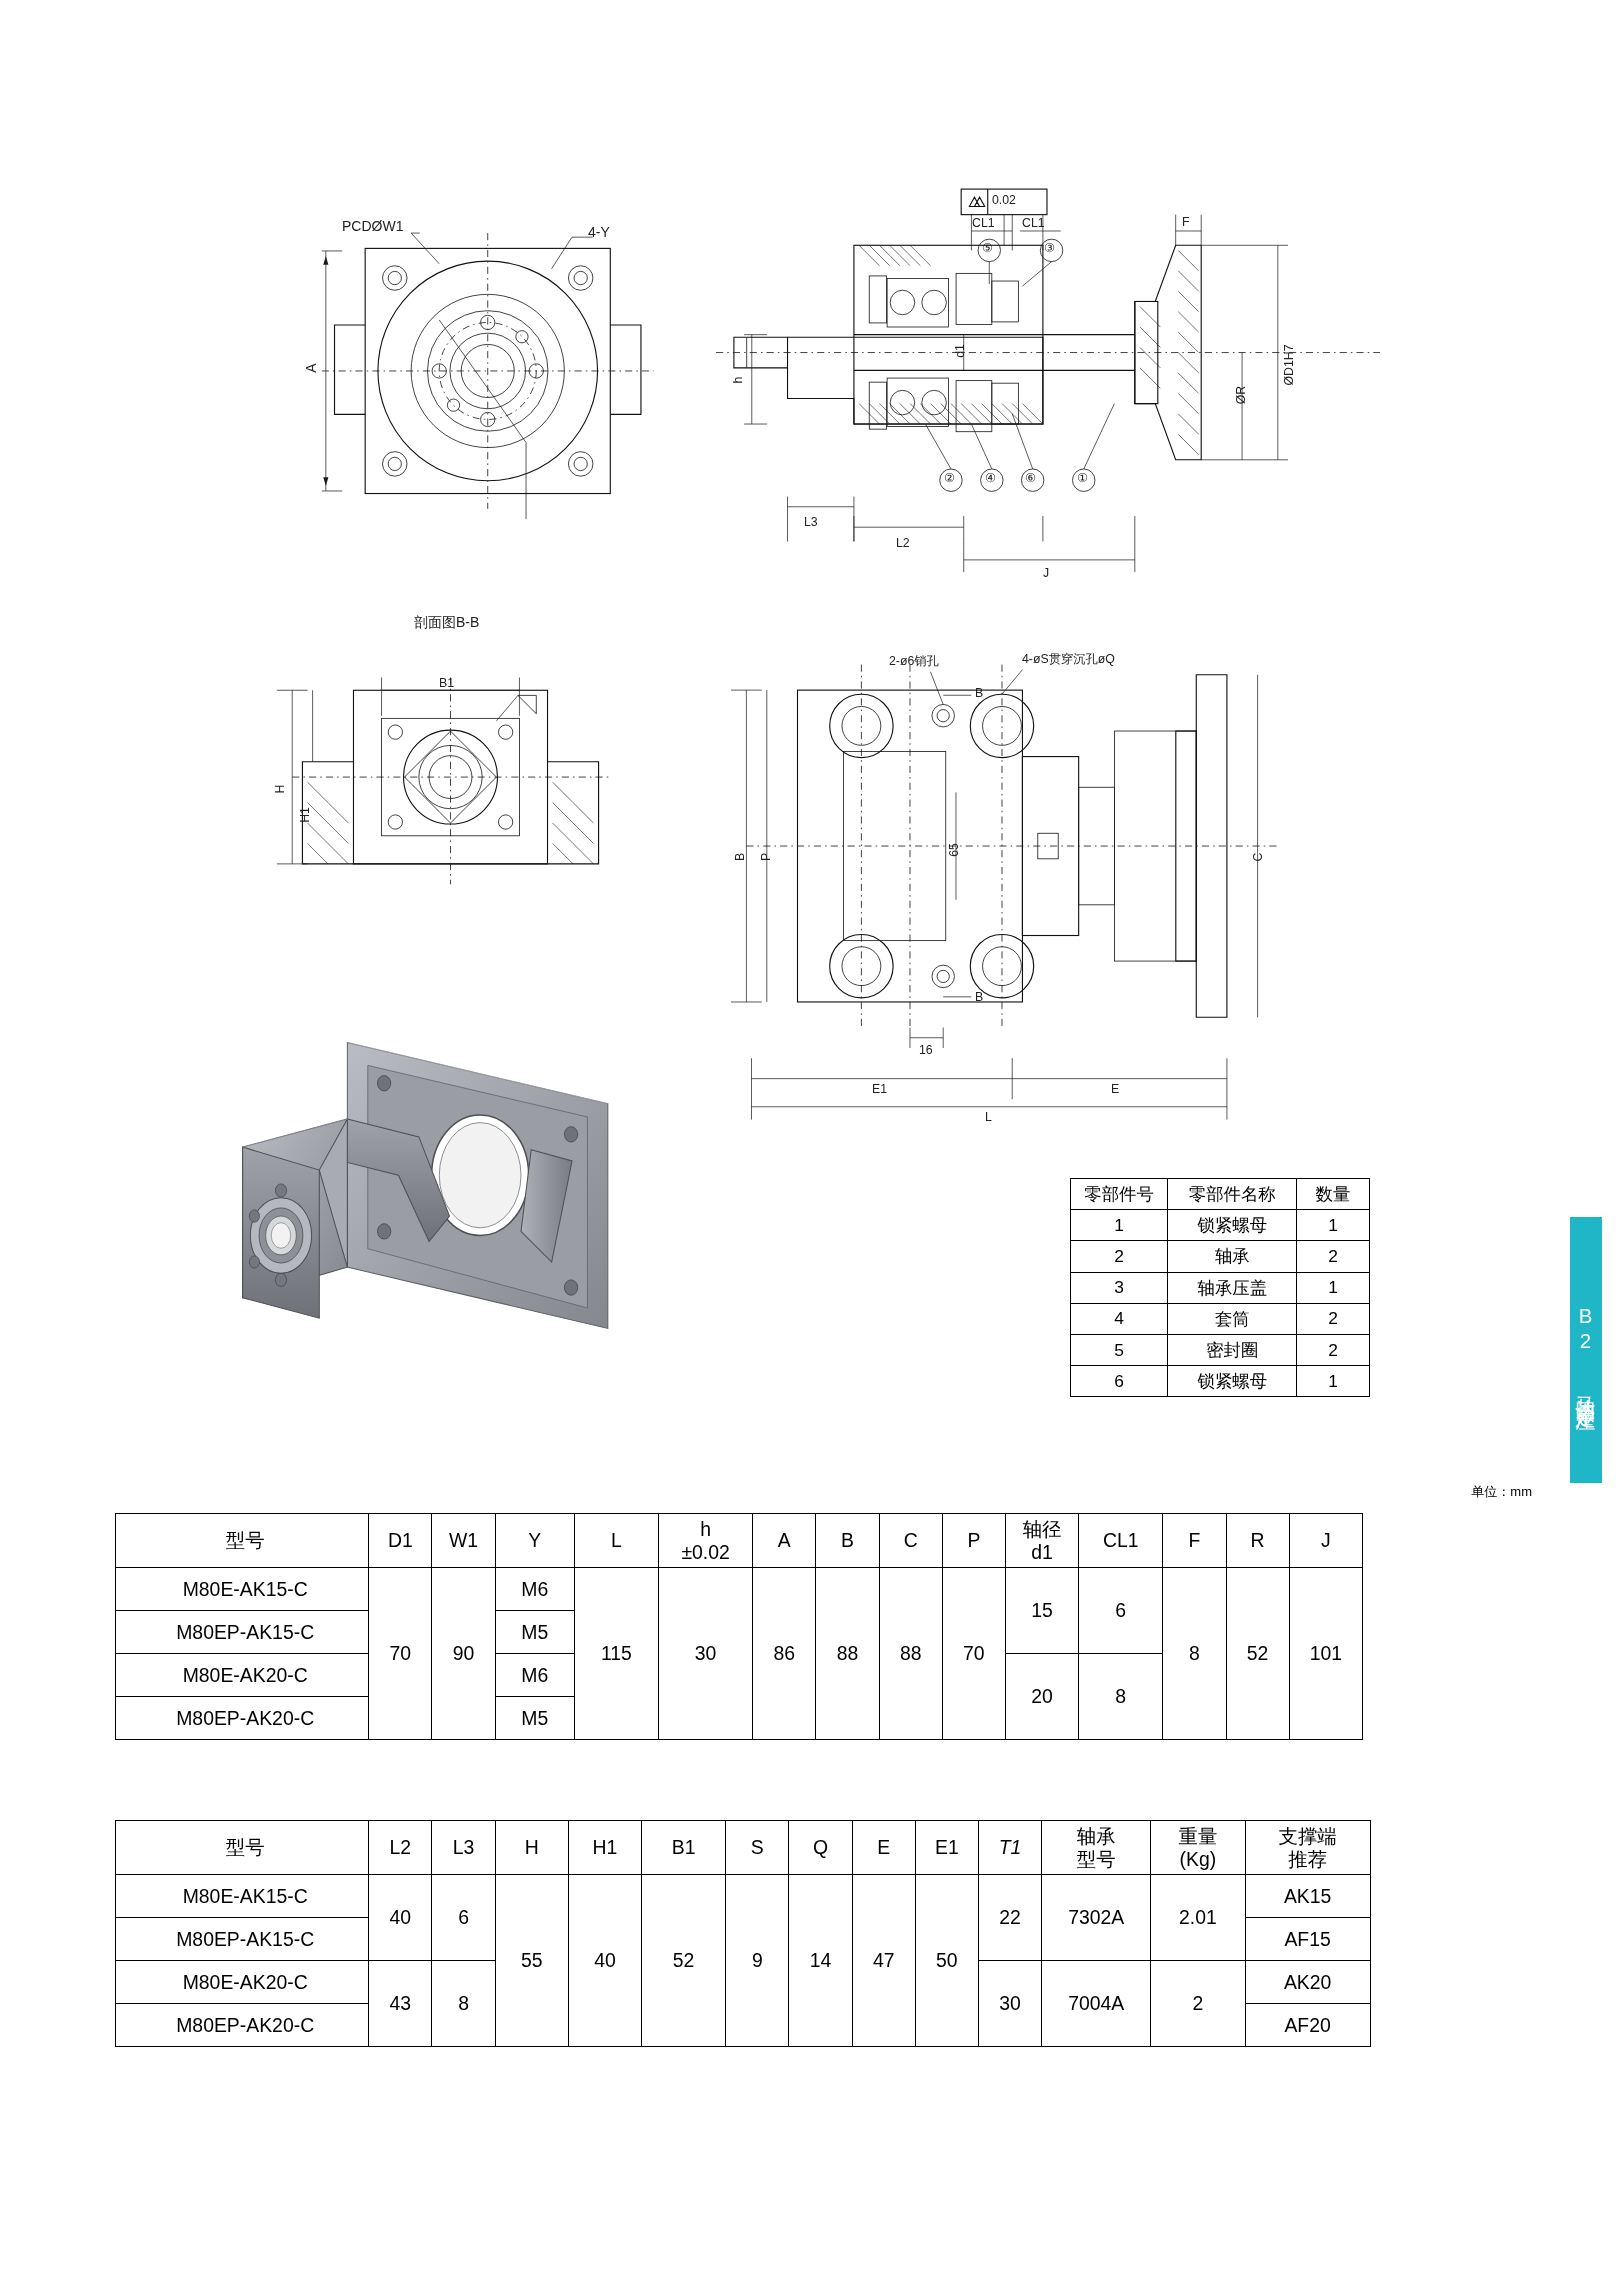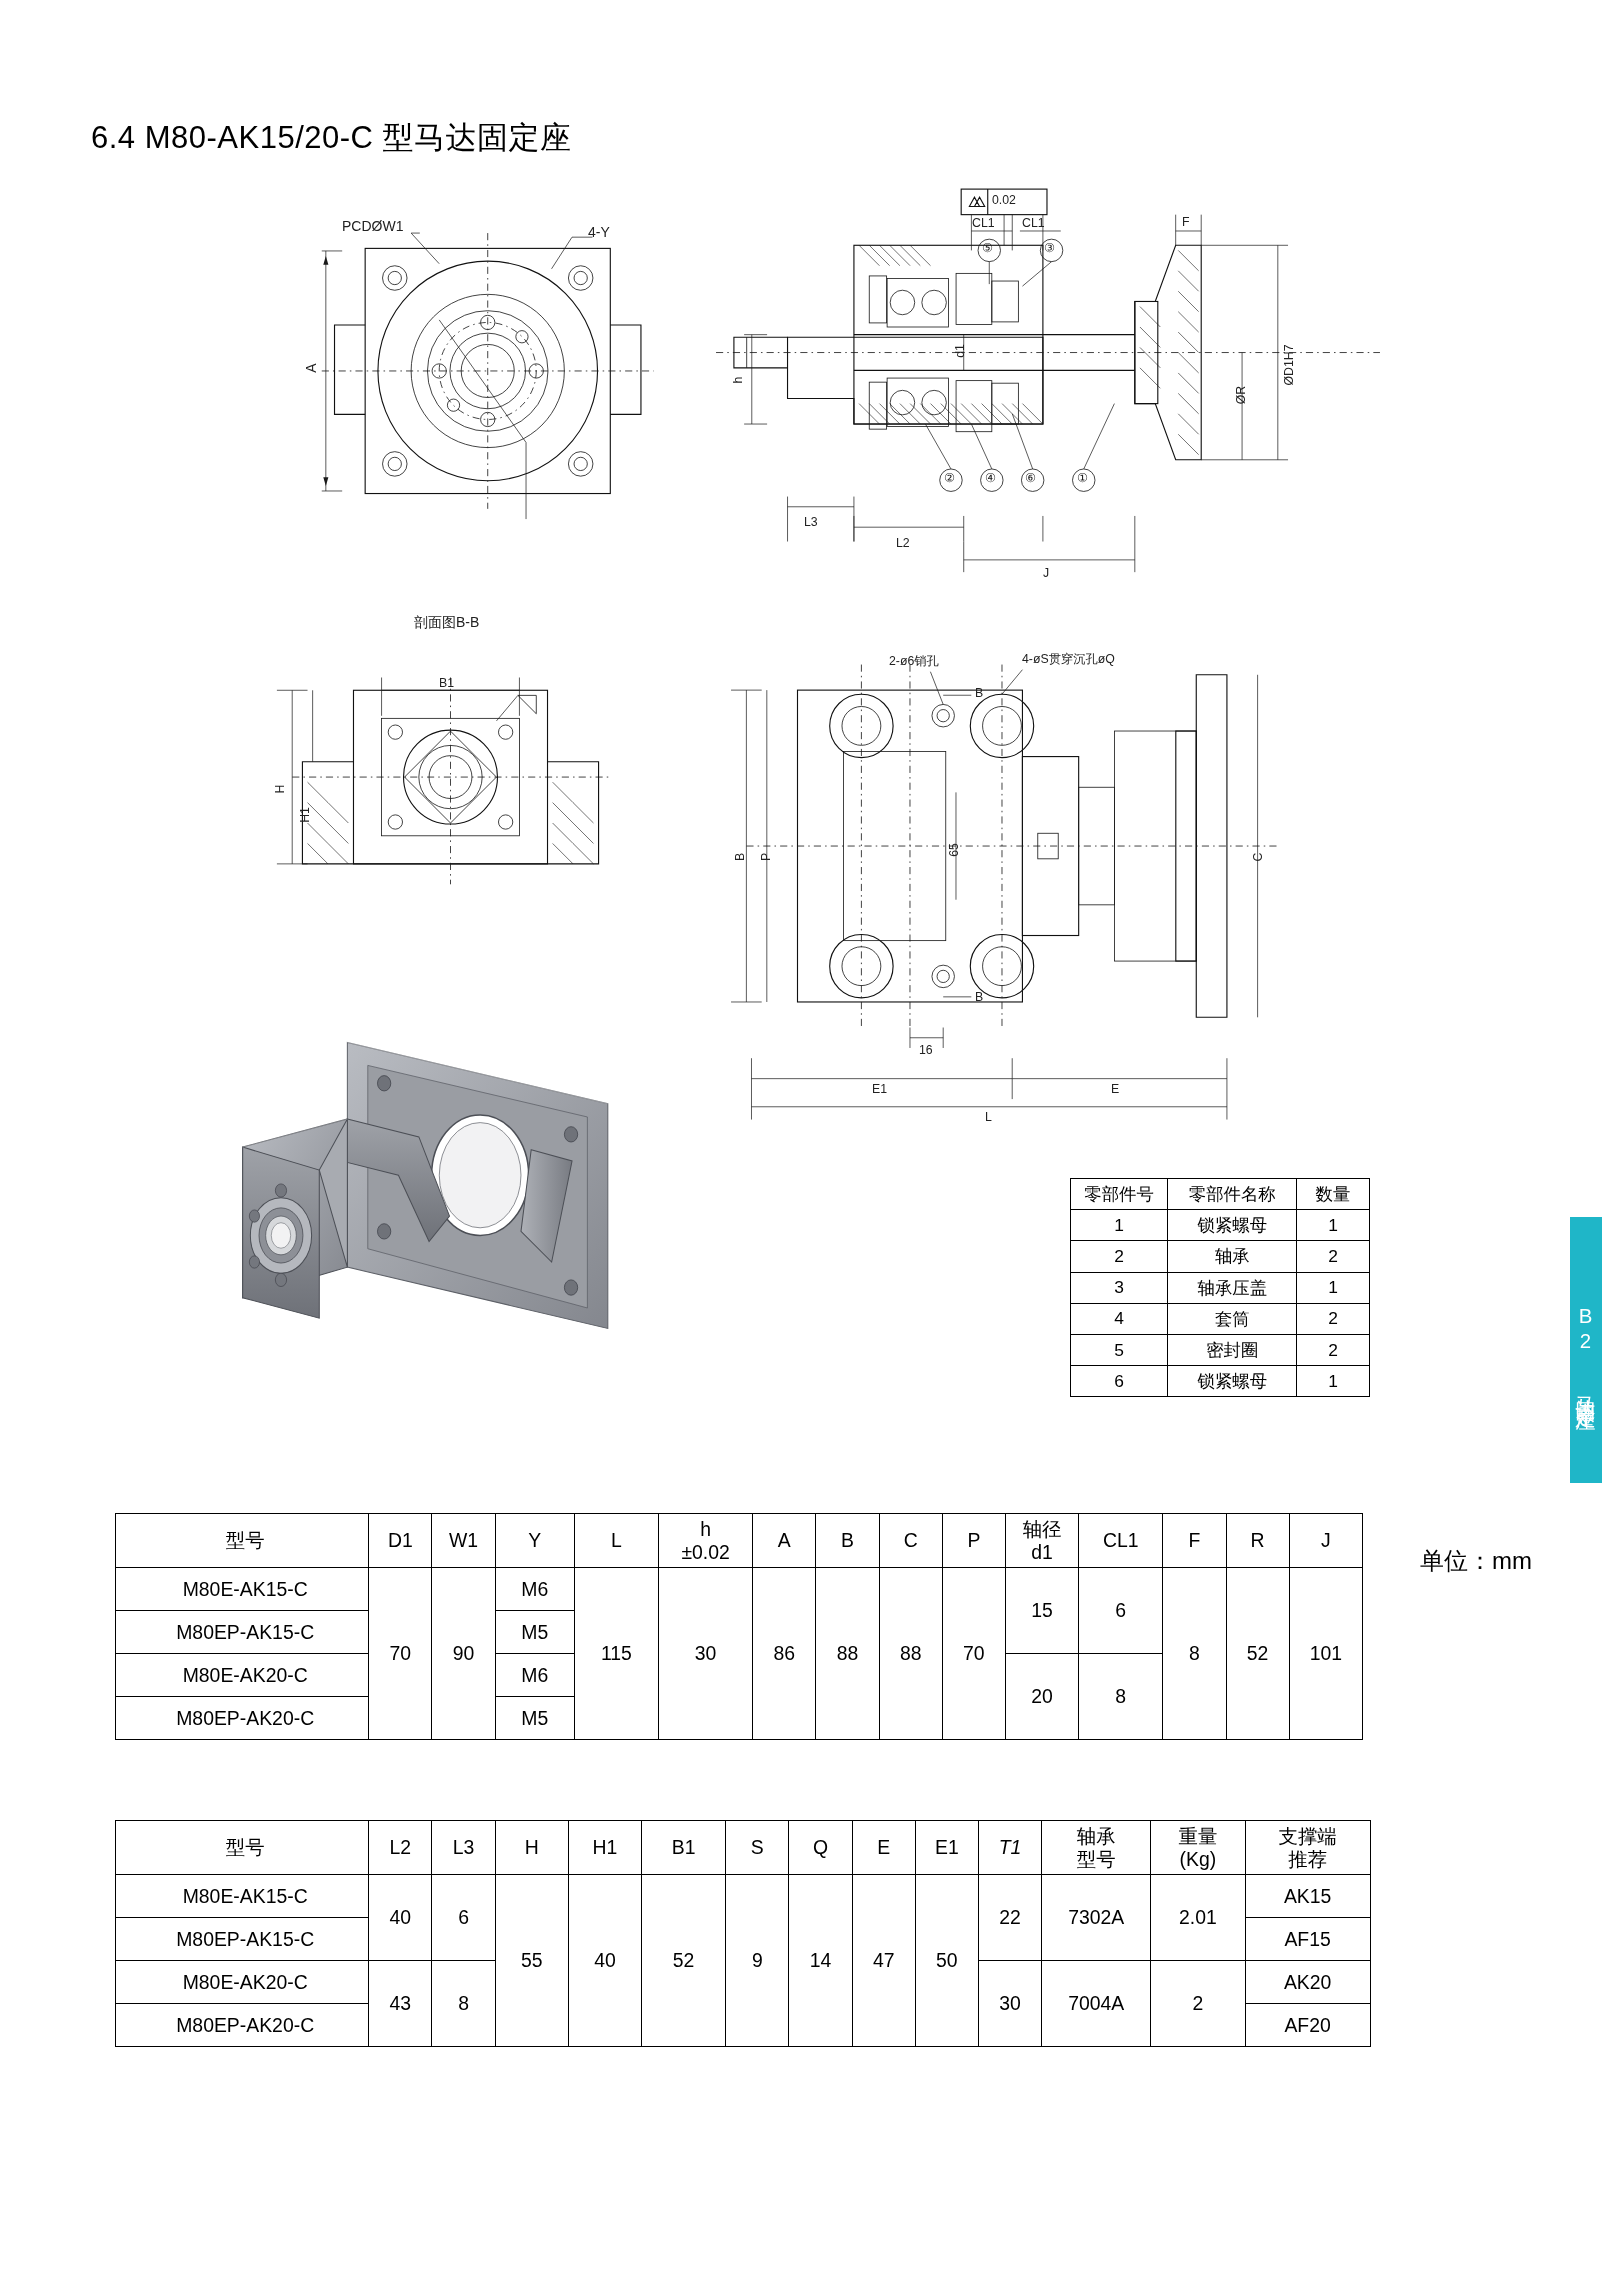--- a/index.html
+++ b/index.html
@@ -48,22 +48,22 @@
     text-align:center;
     padding:3.1px 5.1px;
     font-weight:normal;
   }
   .parts-table th:nth-child(1),.parts-table td:nth-child(1){width:86px;}
   .parts-table th:nth-child(2),.parts-table td:nth-child(2){width:118px;margin-top:35px;}
   .parts-table th:nth-child(3),.parts-table td:nth-child(3){width:61px;}
 
   
   .unit-note{
-    position:absolute;right:92px;top:1545px;
-    font-size:24px;
+    position:absolute;right:92px;top:1483px;
+    font-size:13px;
   }
 
   
   .spec1{
     position:absolute;left:115px;top:1513px;
     border-collapse:collapse;font-size:19.4px;
   }
   .spec2{
     position:absolute;left:115px;top:1820px;
     border-collapse:collapse;font-size:19.4px;
@@ -86,21 +86,20 @@
   .med{fill:none;stroke:#111;stroke-width:2.2;}
   .dash{fill:none;stroke:#1a1a1a;stroke-width:1.6;stroke-dasharray:14 8 3 8;}
   .hatch{fill:none;stroke:#1a1a1a;stroke-width:1.2;}
   .dimline{stroke:#1a1a1a;stroke-width:1.4;fill:none;}
 </style>
 </head>
 <body>
 
 <div class="page">
 
-  <div class="title">6.4 M80-AK15/20-C 型马达固定座</div>
 
   <div class="side-tab">B2 马达固定座</div>
 
   <div class="draw" style="left:286px;top:202px;width:429px;height:389px;">
     <svg width="429" height="389" viewBox="0 0 840 760">
 
       <rect class="med" x="155" y="90" width="480" height="480"></rect>
 
       <path class="med" d="M155 240 L95 240 L95 415 L155 415"></path>
       <path class="med" d="M635 240 L695 240 L695 415 L635 415"></path>

